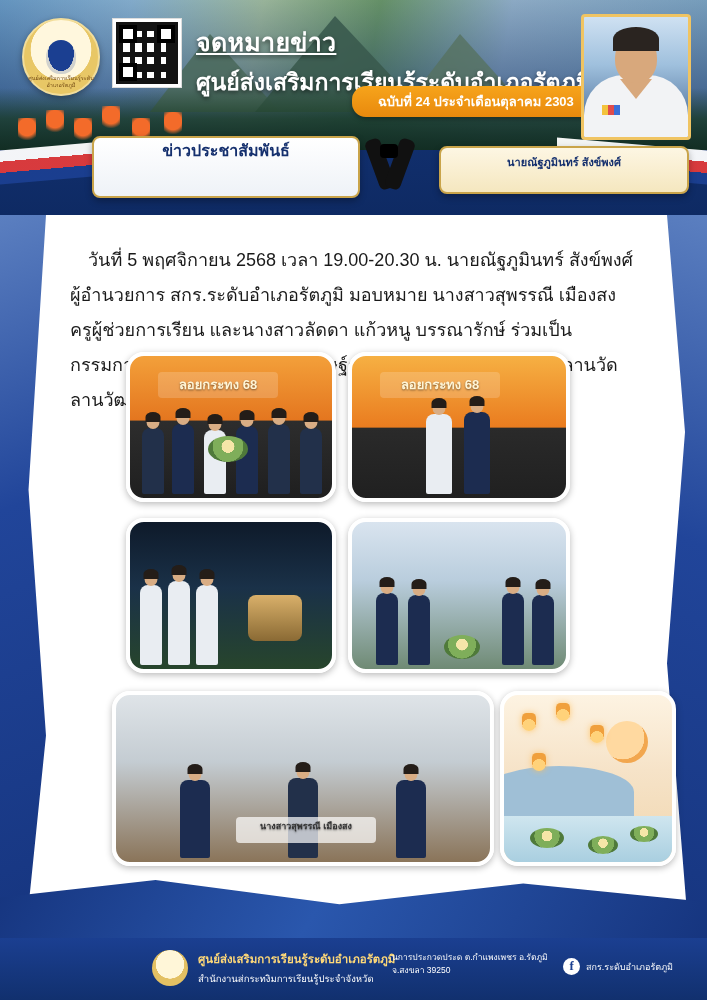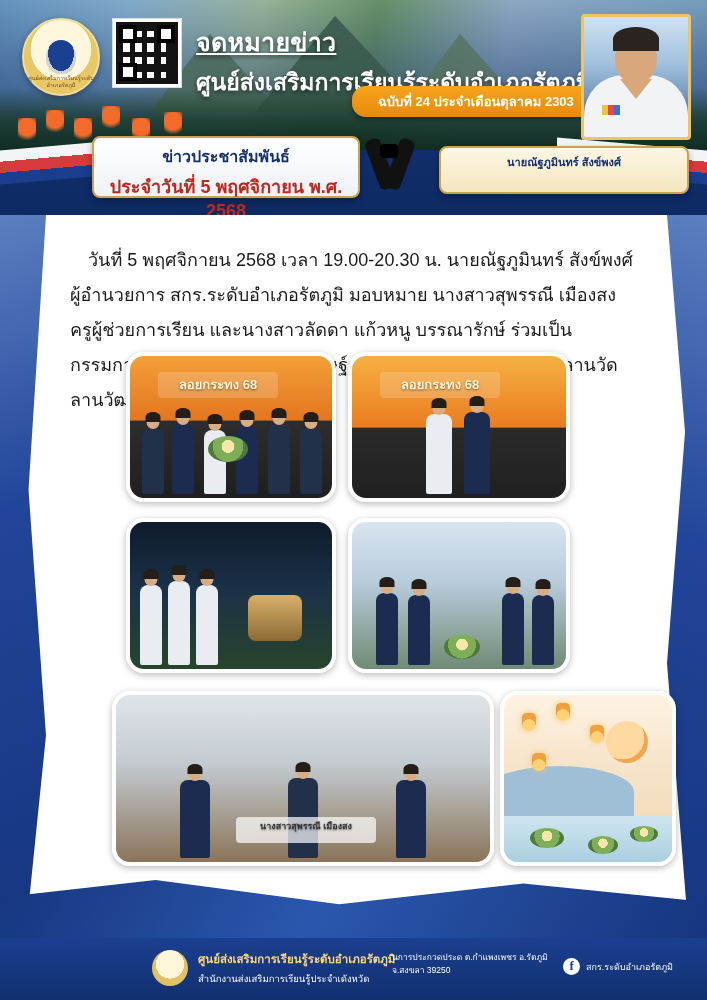--- a/index.html
+++ b/index.html
@@ -146,21 +146,21 @@
     opacity: .95;
   }
   .ribbon-left { left: 0; transform: skewY(-5deg); }
   .ribbon-right { right: 0; transform: skewY(5deg); }
 
   .news-plate {
     position: absolute; left: 92px; top: 136px;
     width: 268px; height: 62px;
     background: linear-gradient(180deg, #ffffff 0%, #eef2f7 100%);
     border: 2px solid #c9a44a; border-radius: 8px;
-    text-align: center; padding-top: 6px;
+    text-align: center; 
     box-shadow: 0 3px 7px rgba(0,0,0,.3);
   }
   .news-plate .l1 { font-size: 16px; font-weight: bold; color: #15306e; }
   .news-plate .l2 { font-size: 18px; font-weight: bold; color: #c0271f; margin-top: 3px; }
 
   .mourning-ribbon {
     position: absolute; left: 358px; top: 138px; width: 62px; height: 76px;
   }
   .mourning-ribbon .loop-l, .mourning-ribbon .loop-r {
     position: absolute; top: 0; width: 16px; height: 52px; background: #111111;
@@ -348,21 +348,20 @@
       <div class="medal"></div>
     </div>
 
     <div class="ribbon-band">
       <div class="ribbon-left"></div>
       <div class="ribbon-right"></div>
     </div>
 
     <div class="news-plate">
       <div class="l1">ข่าวประชาสัมพันธ์</div>
-      <div class="l2">ประจำวันที่ 5 พฤศจิกายน พ.ศ. 2568</div>
     </div>
 
     <div class="mourning-ribbon">
       <div class="loop-l"></div>
       <div class="loop-r"></div>
       <div class="knot"></div>
     </div>
 
     <div class="director-name-plate">
       <div class="n1">นายณัฐภูมินทร์ สังข์พงศ์</div>
@@ -480,21 +479,21 @@
       <div class="krathong" style="left:84px; bottom:8px; width:30px; height:18px;"></div>
       <div class="krathong" style="left:126px; bottom:20px; width:28px; height:16px;"></div>
     </div>
   </div>
 
   <div class="footer-deco"></div>
   <div class="footer">
     <div class="footer-logo"></div>
     <div class="footer-center">
       <div class="f1">ศูนย์ส่งเสริมการเรียนรู้ระดับอำเภอรัตภูมิ</div>
-      <div class="f2">สำนักงานส่งเสริมการเรียนรู้ประจำเดังหวัด</div>
+      <div class="f2">สำนักงานส่กระทงิมการเรียนรู้ประจำจังหวัด</div>
     </div>
     <div class="footer-addr">
       <div>นการประกวดประด ต.กำแพงเพชร อ.รัตภูมิ</div>
       <div>จ.สงขลา 39250</div>
     </div>
     <div class="fb-chip">
       <div class="fb-circle">f</div>
       <div class="fb-label">สกร.ระดับอำเภอรัตภูมิ</div>
     </div>
   </div>

